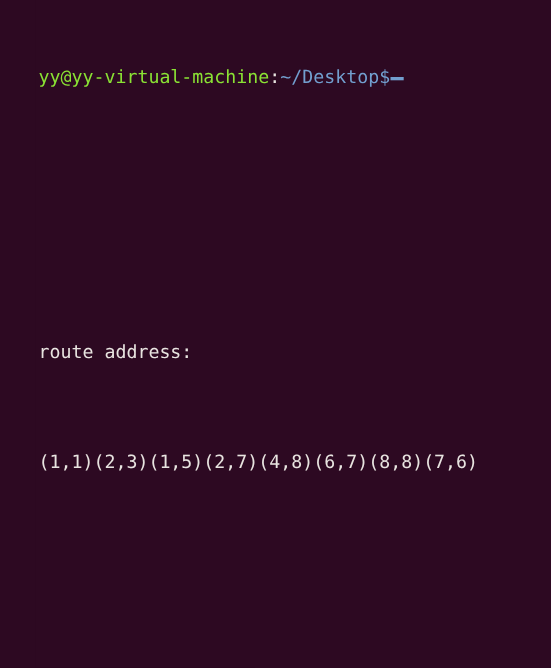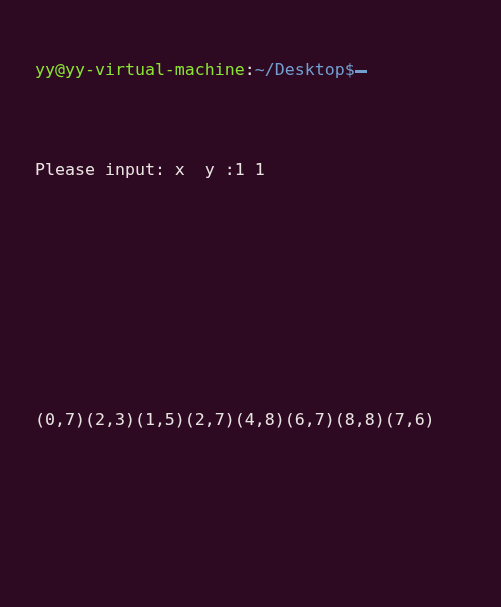--- a/index.html
+++ b/index.html
@@ -47,27 +47,27 @@
   .blank { height: 25px; }
 </style>
 </head>
 <body style="background: rgb(45, 9, 34);">
 
 <div id="terminal" style="background: rgb(45, 9, 34); color: rgb(232, 228, 224);">
   <div class="screen">
 
     <div class="line"><span class="prompt-user">yy@yy-virtual-machine</span><span class="prompt-text">:</span><span class="prompt-path">~/Desktop$</span><span class="prompt-text"></span><span class="cursor"></span></div>
 
-    <div class="line">Please input: x  y :1 1</div>
 
 
     <div class="blank"></div>
 
+    <div class="line">route address:</div>
 
-    <div class="line">(0,7)(2,3)(1,5)(2,7)(4,8)(6,7)(8,8)(7,6)</div>
+    <div class="line">(1,1)(2,3)(1,5)(2,7)(4,8)(6,7)(8,8)(7,6)</div>
     
     
     
     
     
     
     
 
     
 

